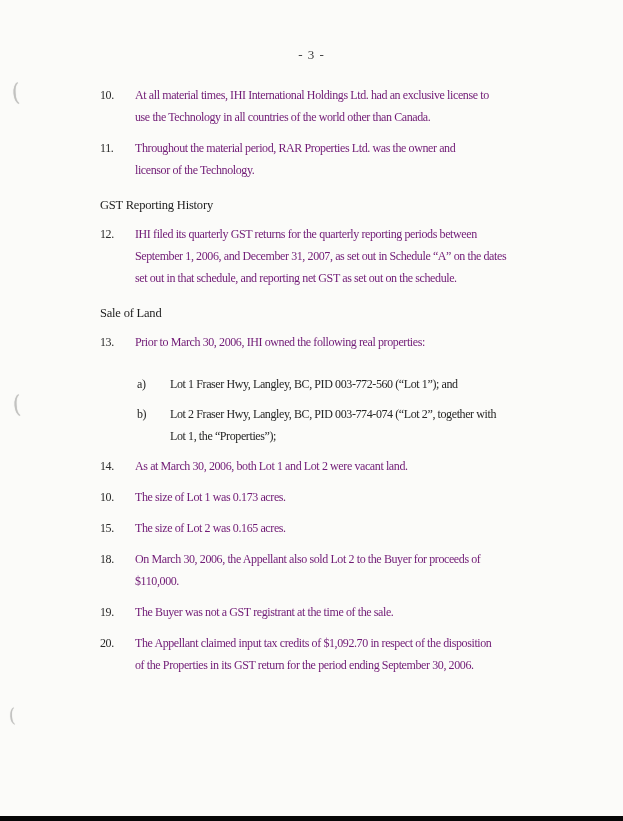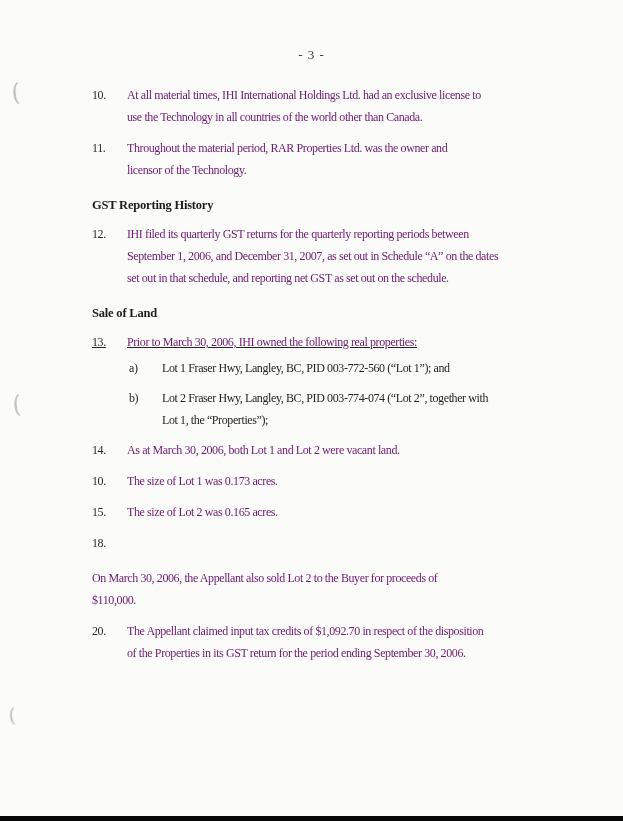--- a/index.html
+++ b/index.html
@@ -22,61 +22,61 @@
     top: 47px;
     left: 0;
     width: 100%;
     text-align: center;
     font-size: 13px;
     color: #3a3a3a;
     letter-spacing: 1px;
   }
   .content {
     position: absolute;
-    left: 92px;
+    left: 100px;
     top: 84px;
     width: 440px;
   }
   .para {
     display: flex;
     margin-bottom: 9px;
     line-height: 22px;
     font-size: 12px;
     letter-spacing: -0.4px;
   }
   .para .num {
     flex: 0 0 35px;
     color: #2b2b2b;
   }
   .para .ptext {
     flex: 1;
     white-space: pre;
     color: #701a75;
   }
-  .para-13 { margin-bottom: 4px; text-decoration: underline; }
-  .para-18 { margin-top: 4px; flex-direction: column; }
+  .para-13 { margin-bottom: 20px; }
+  .para-18 { margin-top: 4px; }
   .subpara {
     display: flex;
     margin-left: 37px;
     margin-bottom: 8px;
     line-height: 22px;
     font-size: 12px;
     letter-spacing: -0.4px;
   }
   .subpara .letter {
     flex: 0 0 33px;
   }
   .subpara .ptext {
     flex: 1;
     white-space: pre;
   }
   .heading {
     margin-top: 13px;
     margin-bottom: 7px;
-    font-weight: bold;
+    font-weight: normal;
     font-size: 12.5px;
     line-height: 22px;
     letter-spacing: -0.2px;
     color: #1d1d1d;
   }
   .scan-mark {
     position: absolute;
     color: #c2c2c0;
     font-size: 20px;
     font-family: "DejaVu Serif", serif;
@@ -163,20 +163,24 @@
       <div class="ptext">The size of Lot 2 was 0.165 acres.</div>
     </div>
 
 
     <div class="para para-18">
       <span class="num">18.</span>
       <div class="ptext">On March 30, 2006, the Appellant also sold Lot 2 to the Buyer for proceeds of
 $110,000.</div>
     </div>
 
+    <div class="para">
+      <span class="num">19.</span>
+      <div class="ptext">The Buyer was not a GST registrant at the time of the sale.</div>
+    </div>
 
     <div class="para">
       <span class="num">20.</span>
       <div class="ptext">The Appellant claimed input tax credits of $1,092.70 in respect of the disposition
 of the Properties in its GST return for the period ending September 30, 2006.</div>
     </div>
 
   </div>
 
   <div class="bottom-bar"></div>

